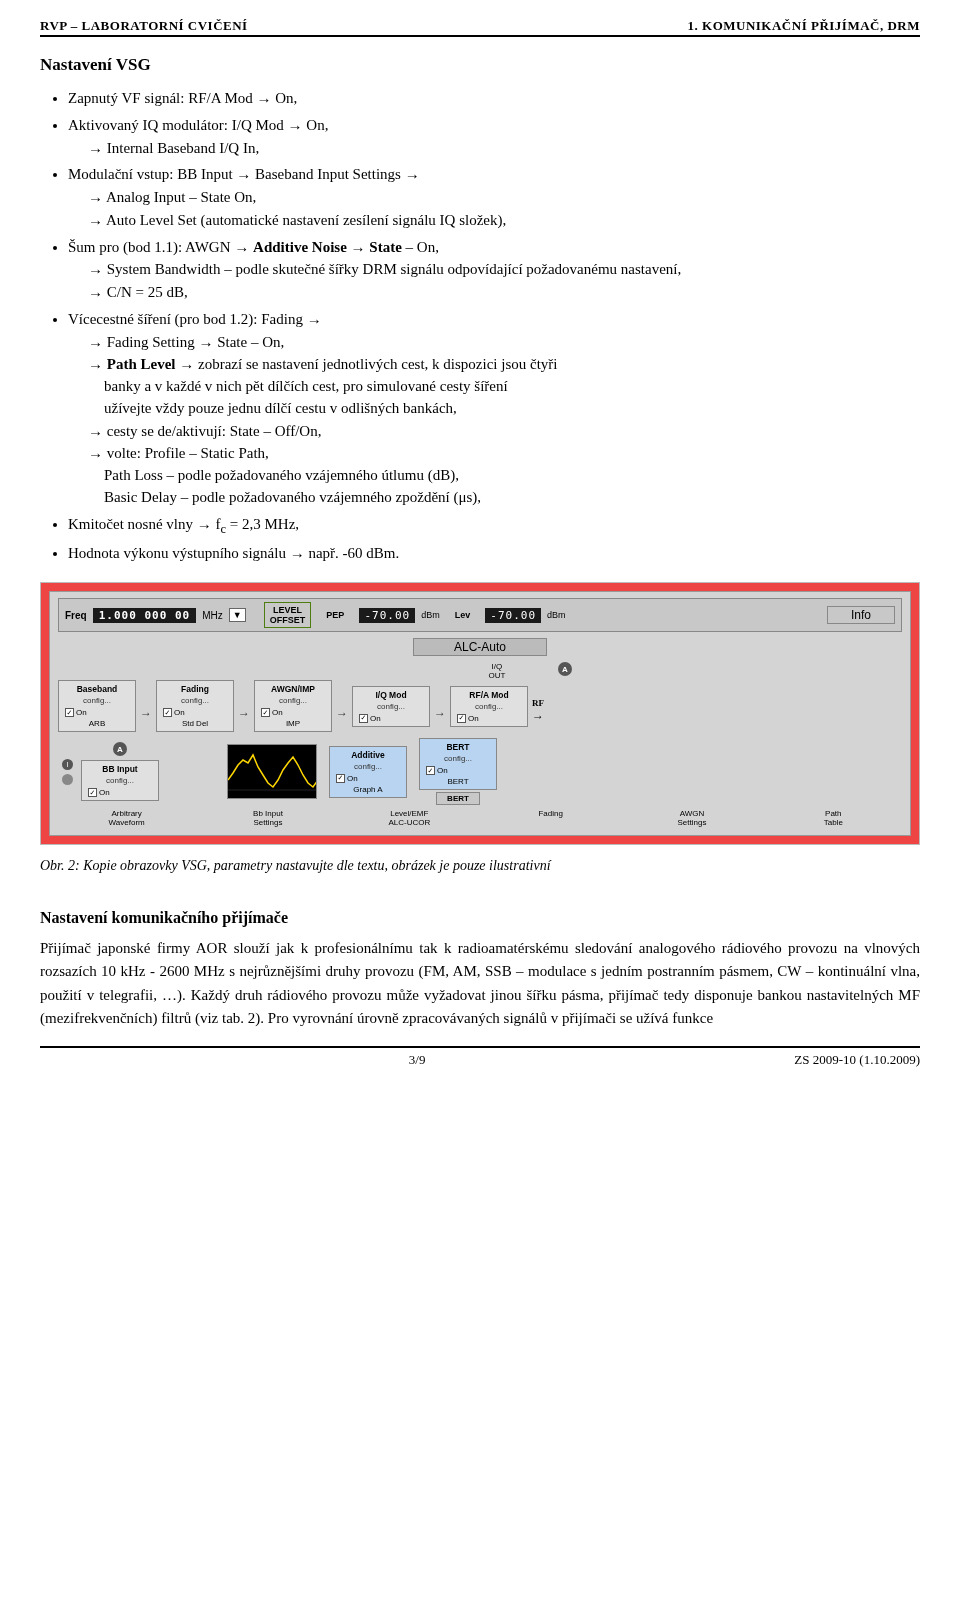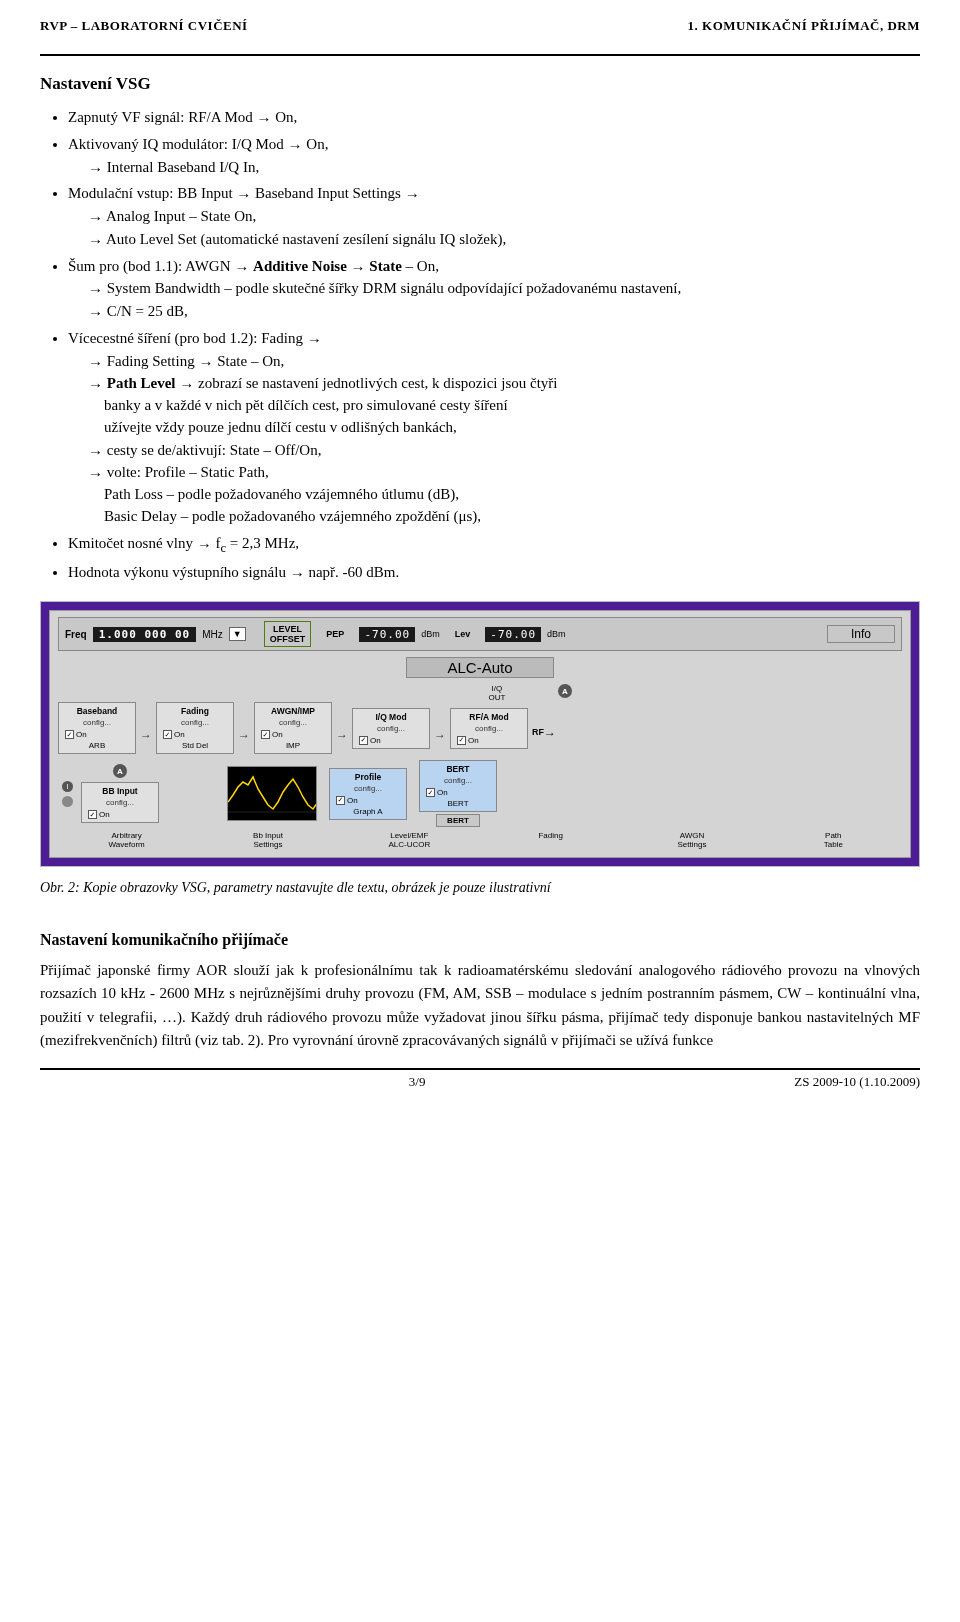--- a/index.html
+++ b/index.html
@@ -9,21 +9,21 @@
       color: #000;
       background: #fff;
       width: 960px;
       padding: 18px 40px 20px 40px;
     }
     .header {
       display: flex;
       justify-content: space-between;
       align-items: flex-start;
       border-bottom: 2px solid #000;
-      padding-bottom: 20px;
+      padding-bottom: 1px;
       margin-bottom: 18px;
     }
     .header-left {
       font-weight: bold;
       font-size: 13px;
       letter-spacing: 0.5px;
     }
     .header-right {
       font-weight: bold;
       font-size: 13px;
@@ -51,21 +51,21 @@
       line-height: 1.45;
     }
     p {
       line-height: 1.55;
       margin-bottom: 8px;
       text-align: justify;
     }
     .arrow { font-family: Arial, sans-serif; }
     .figure-box {
       border: 1px solid #bbb;
-      background: #4c1d95;
+      background: #ef4444;
       margin: 18px 0 10px 0;
       padding: 8px;
       position: relative;
     }
     .figure-inner {
       background: #d4d4d4;
       border: 1px solid #999;
       padding: 6px 8px 8px 8px;
       font-family: Arial, sans-serif;
       font-size: 11px;
@@ -123,21 +123,21 @@
       border: 1px solid #888;
       font-size: 12px;
       padding: 1px 23px;
     }
     .fig-alc-bar {
       display: flex;
       justify-content: center;
       margin-bottom: 6px;
     }
     .fig-alc-label {
-      font-size: 15px;
+      font-size: 12px;
       background: #bbb;
       border: 1px solid #888;
       padding: 1px 40px;
     }
     .fig-blocks-row {
       display: flex;
       gap: 4px;
       align-items: flex-start;
       margin-bottom: 6px;
       position: relative;
@@ -189,24 +189,26 @@
     }
     .fig-arrow {
       display: flex;
       align-items: center;
       font-size: 12px;
       color: #333;
       padding-top: 12px;
     }
     .fig-rf-right {
       display: flex;
+      flex-direction: column;
       align-items: center;
       justify-content: center;
       font-size: 9px;
       padding-top: 8px;
+      font-family: Liberation Serif, serif;
     }
     .fig-scope {
       background: #000;
       width: 90px;
       height: 55px;
       border: 1px solid #888;
       position: relative;
       overflow: hidden;
     }
     .fig-bottom-labels {
@@ -426,21 +428,21 @@
 
             <polyline points="0,35 5,28 10,20 15,15 20,18 25,10 30,22 35,30 40,38 45,42 50,35 55,25 60,18 65,12 70,20 75,30 80,38 85,42 90,35" fill="none" stroke="#FFD700" stroke-width="1.5"></polyline>
 
             <line x1="0" y1="45" x2="90" y2="45" stroke="#444" stroke-width="0.5"></line>
           </svg>
         </div>
       </div>
 
       <div style="margin-left:4px; display:flex; flex-direction:column; align-items:center;">
         <div class="fig-block" style="min-width:78px; background:#b8d4f0;">
-          <div class="fig-block-title">Profile</div>
+          <div class="fig-block-title">Additive</div>
           <div class="fig-block-config">config...</div>
           <div class="fig-block-checkbox-row">
             <div class="fig-checkbox checked"></div>
             <span>On</span>
           </div>
           <div class="fig-block-std">Graph A</div>
         </div>
       </div>
 
       <div style="margin-left:4px; display:flex; flex-direction:column; align-items:center;">

